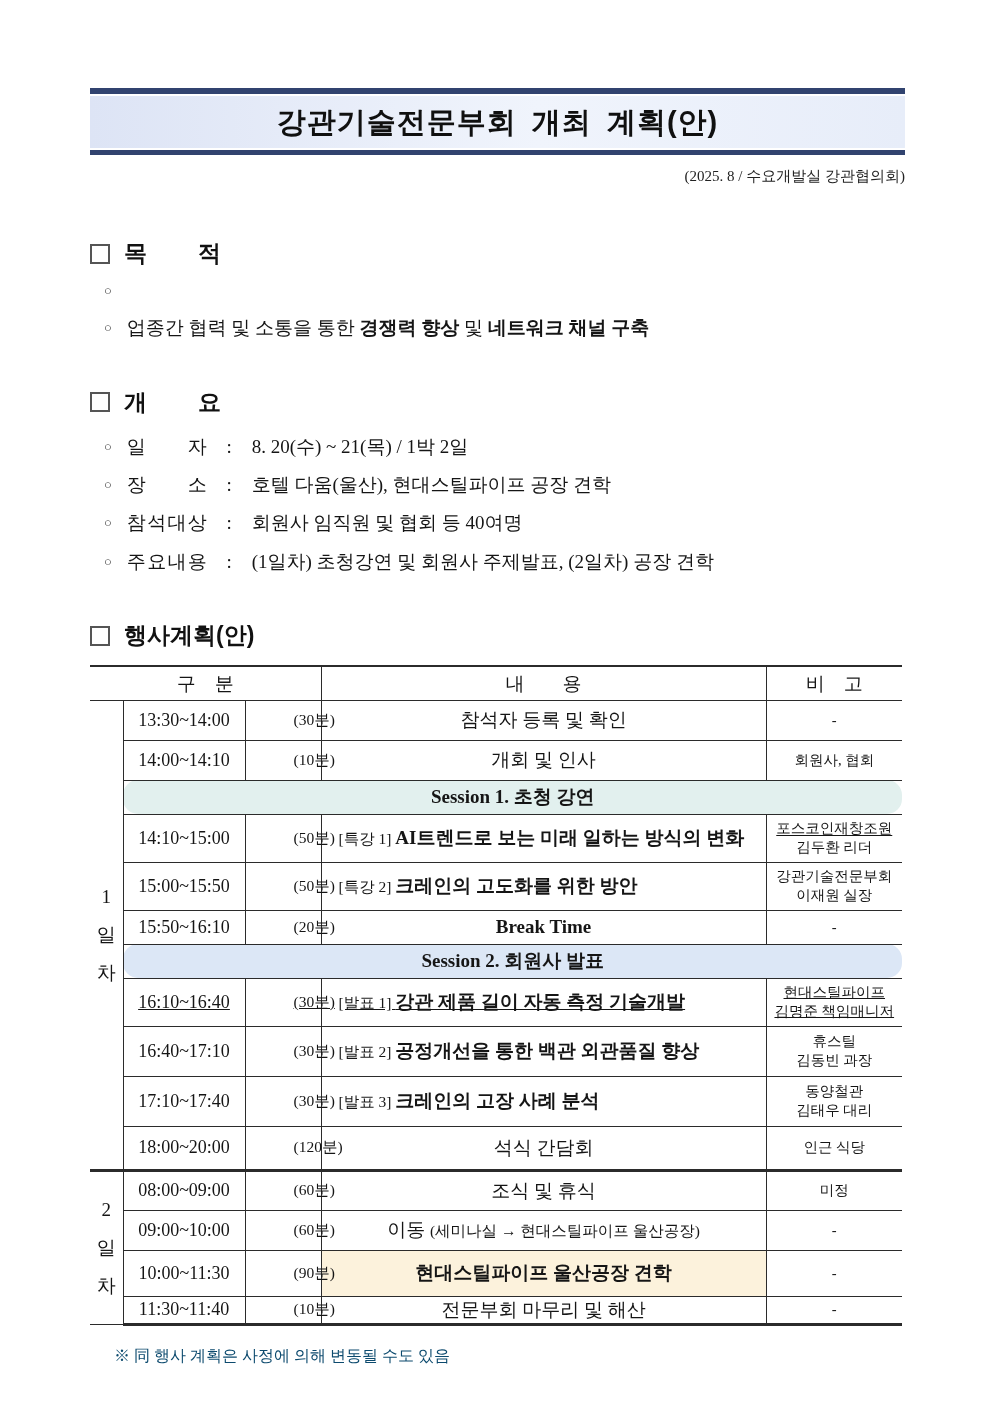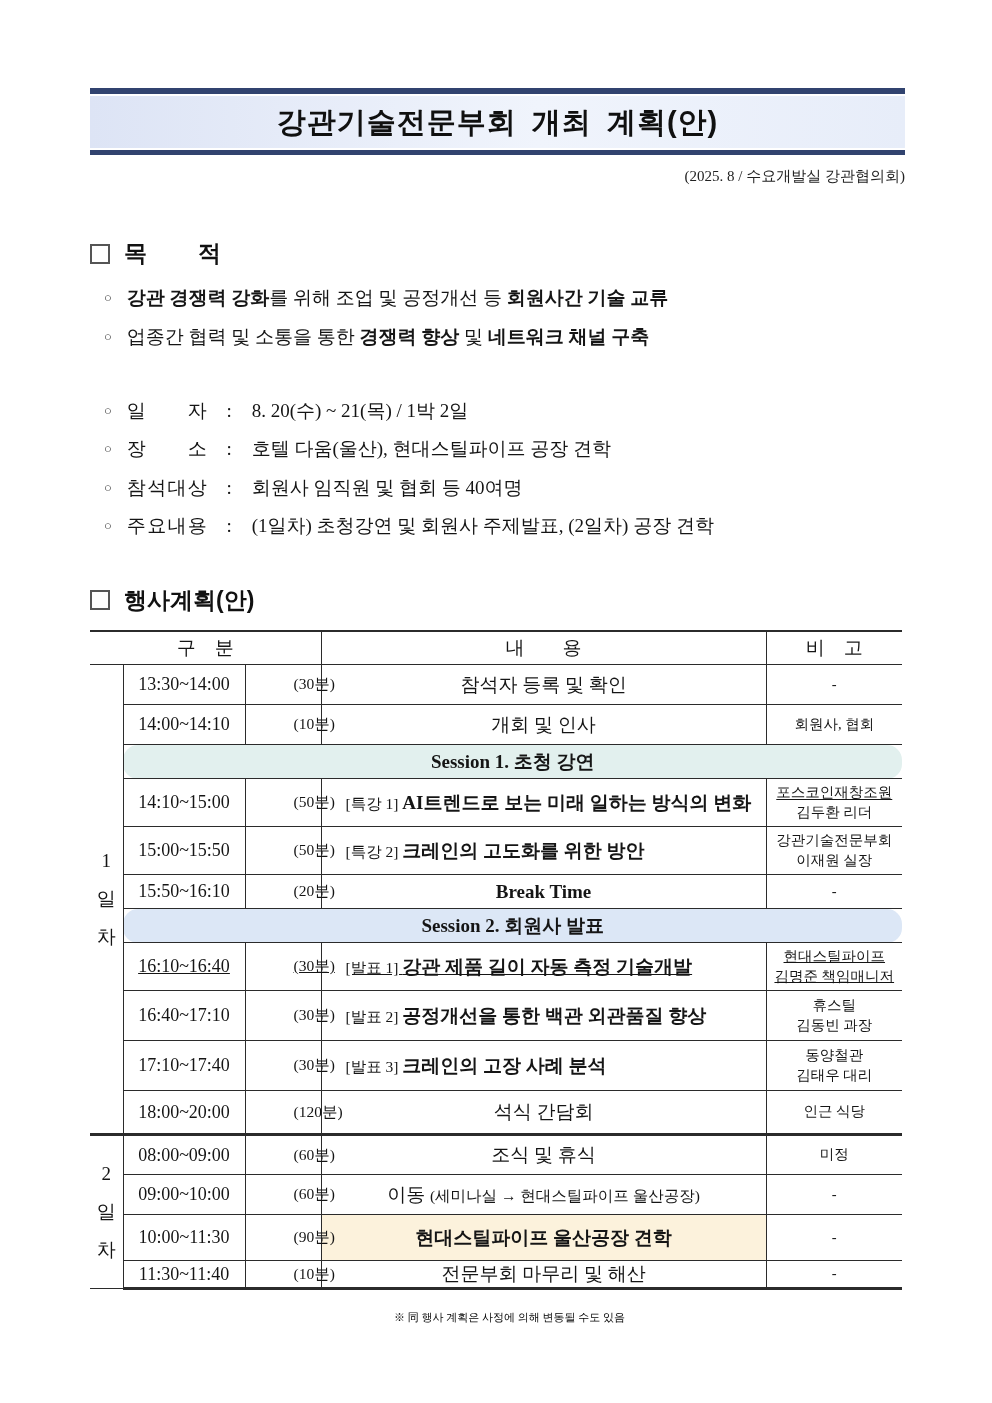--- a/index.html
+++ b/index.html
@@ -36,30 +36,30 @@
      vertical-align:middle;font-size:19px;}
   td.bl{border-left:1px solid #2b2b2b;}
   tr.hdr td{border-top:2px solid #2b2b2b;text-align:center;white-space:pre;font-size:19px;}
   tbody tr:last-child td{border-bottom:3px solid #2b2b2b;}
   tr.day2-first td{border-top:3px solid #2b2b2b;}
   td.day-cell{text-align:center;padding:0;}
   .day-label div{font-size:19px;line-height:2.0;}
   td.time{text-align:center;font-size:18px;white-space:nowrap;}
   td.dur{text-align:center;font-size:15.5px;white-space:nowrap;padding-left:48px;}
   td.content{text-align:center;}
-  td.content.left{text-align:left;padding-left:24px;}
+  td.content.left{text-align:left;padding-left:17px;}
   td.content.hl{background:#FCF2DC;}
   .seg-sm{font-size:15.5px;}
   td.session-cell{text-align:center;font-weight:bold;border-radius:15px;}
   tr.s1 td.session-cell{background:#E2F0EE;}
   tr.s2 td.session-cell{background:#DCE7F6;}
   td.remark{text-align:center;font-size:14.5px;line-height:1.35;padding:2px 2px;}
   .ul{text-decoration:underline;text-underline-offset:2px;}
 
-  .footnote{margin:20px 0 0 24px;font-size:11px;color:#000000;text-align:center;}
+  .footnote{margin:20px 0 0 24px;font-size:16px;color:#0c4a6e;}
 </style>
 </head>
 <body>
 
 <div class="page">
 
   <div class="title-bar">
     <div class="title-band">
       <span>강관기술전문부회 개최 계획(안)</span>
     </div>
@@ -67,30 +67,33 @@
   <div class="date-line">(2025. 8 / 수요개발실 강관협의회)</div>
 
   <section style="margin-top:52px;">
     <h2>
       <span class="sq"></span>
       <span class="hspan">목        적</span>
     </h2>
     <div id="purpose-list">
         <div class="b-line">
           <span class="mark">○</span>
-          <span><span class="seg-b ">강관 경쟁력 강화</span><span>를 위해 조업 및 공정개선 등 </span><span class="seg-b ">회원사간 기술 교류</span></span>
         </div>
         <div class="b-line">
           <span class="mark">○</span>
           <span><span>업종간 협력 및 소통을 통한 </span><span class="seg-b ">경쟁력 향상</span><span> 및 </span><span class="seg-b ">네트워크 채널 구축</span></span>
         </div>
       </div>
   </section>
 
   <section>
+    <h2>
+      <span class="sq"></span>
+      <span class="hspan">개        요</span>
+    </h2>
     <div id="overview-list">
         <div class="ov-line">
           <span class="mark">○</span>
           <span class="lbl">
             <i style="font-style: normal;">일</i>
             <i style="font-style: normal;">자</i>
           </span>
           <span class="colon"> : </span>
           <span>8. 20(수) ~ 21(목) / 1박 2일</span>
         </div>

